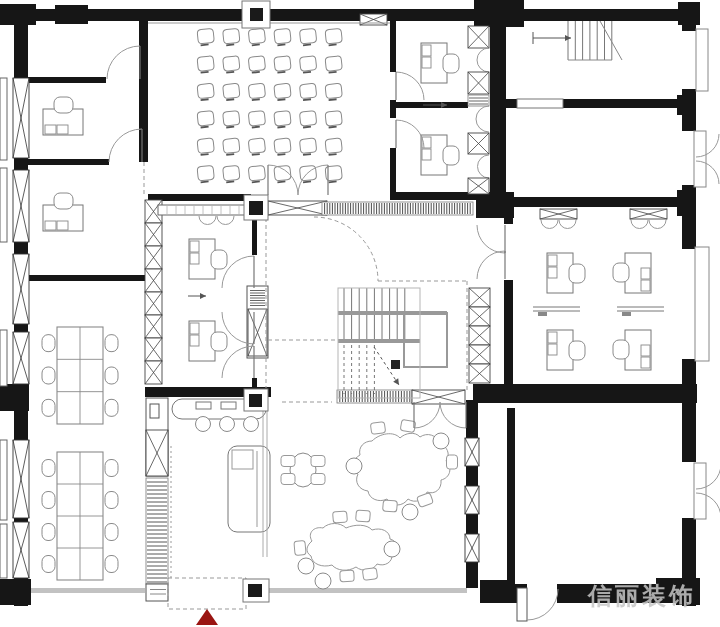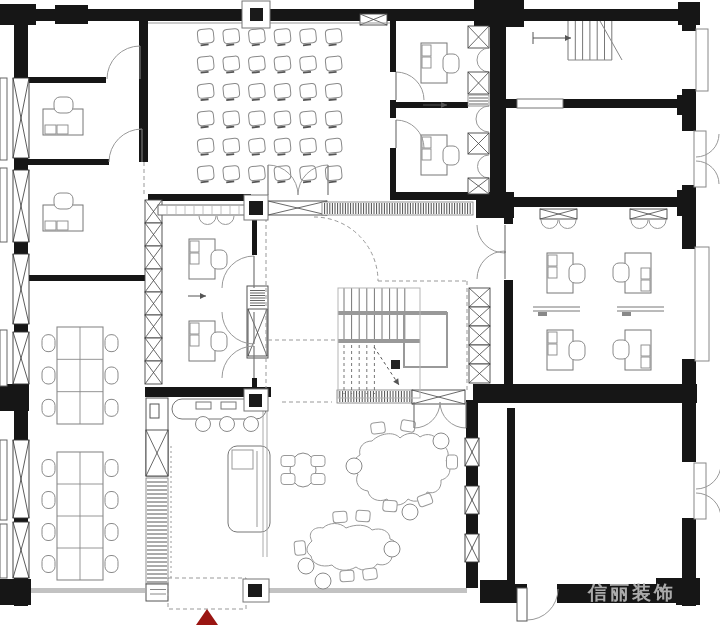--- a/index.html
+++ b/index.html
@@ -1,20 +1,20 @@
 <!DOCTYPE html>
 <html><head>
 <meta charset="utf-8">
 <style>
   html,body{margin:0;padding:0;background:#ffffff;font-family:"Liberation Sans",sans-serif;}
   .plan{position:relative;width:720px;height:627px;background:#ffffff;overflow:hidden;}
   .plan svg{position:absolute;left:0;top:0;}
   .watermark{
     position:absolute;left:588px;top:580px;z-index:6;
-    font-size:19px;font-weight:bold;letter-spacing:3px;
+    font-size:24px;font-weight:bold;letter-spacing:3px;
     color:#c6c6c6;opacity:.85;white-space:nowrap;
     font-family:"Liberation Sans",sans-serif;pointer-events:none;
   }
 </style>
 </head>
 <body>
 
 <div class="plan">
   <svg id="plan-svg" width="720" height="627" viewBox="0 0 720 627">
       <rect x="28" y="588" width="117" height="5" fill="#c2c2c2"></rect>

